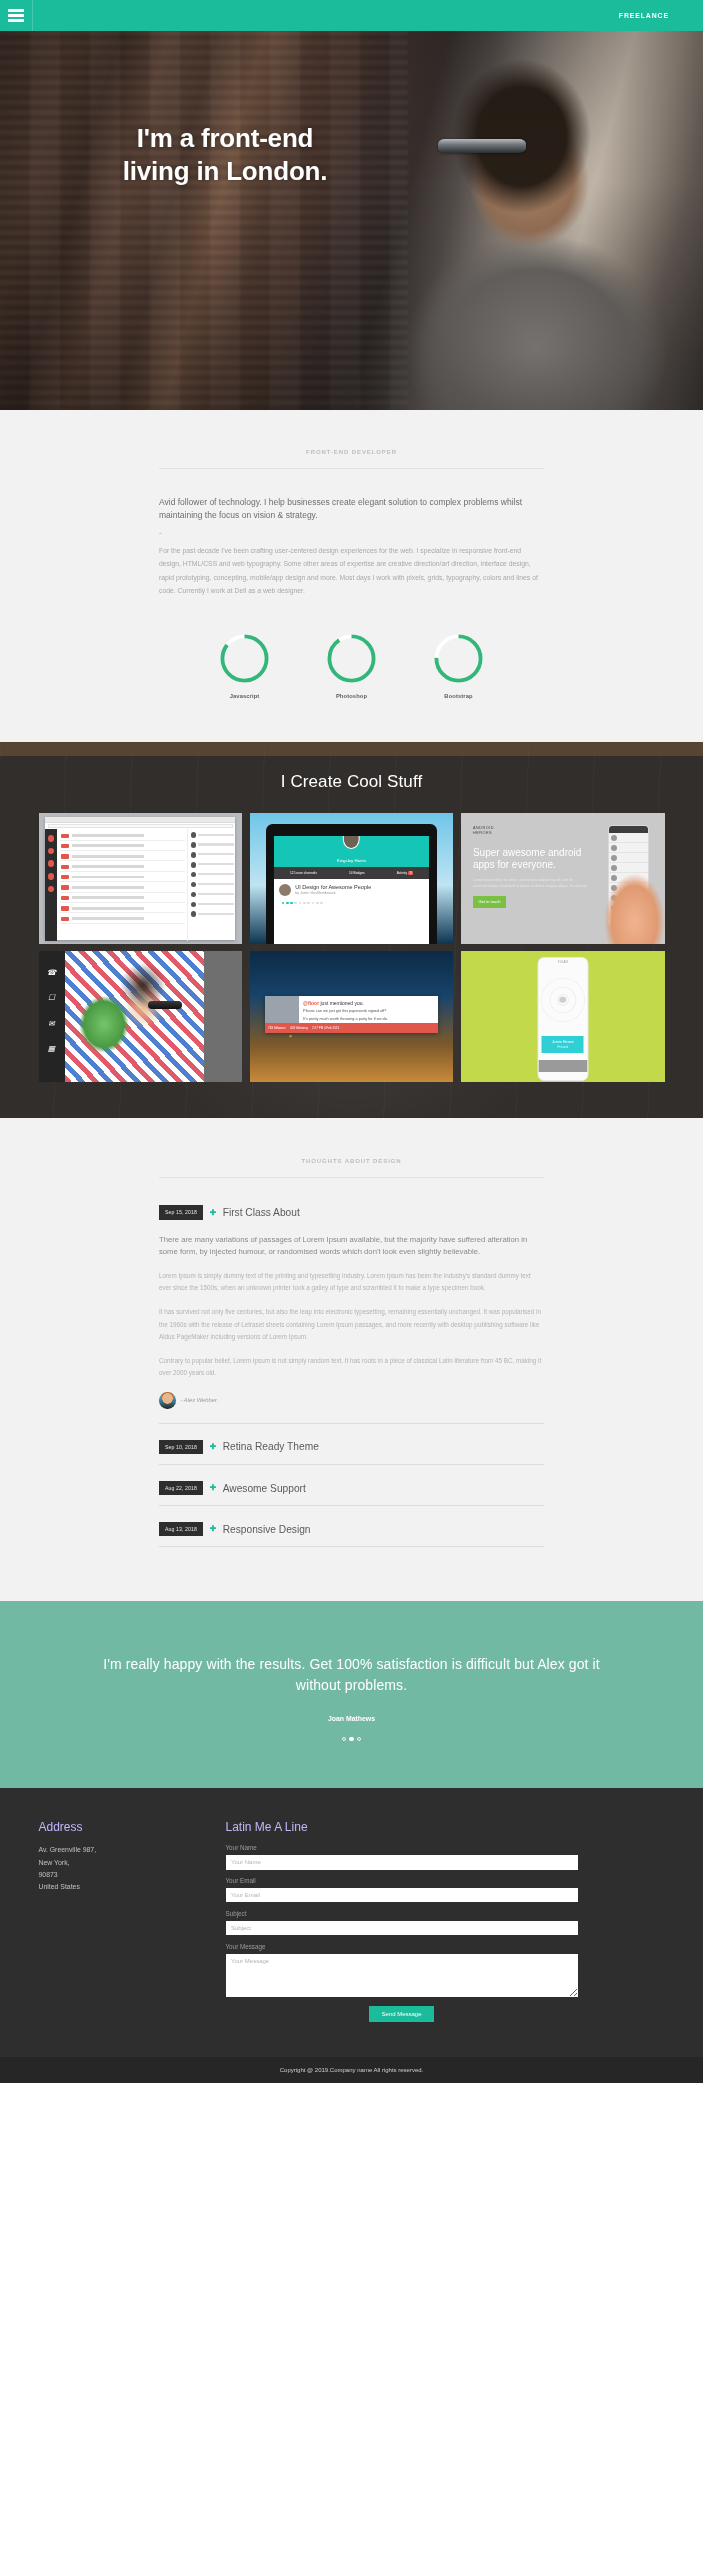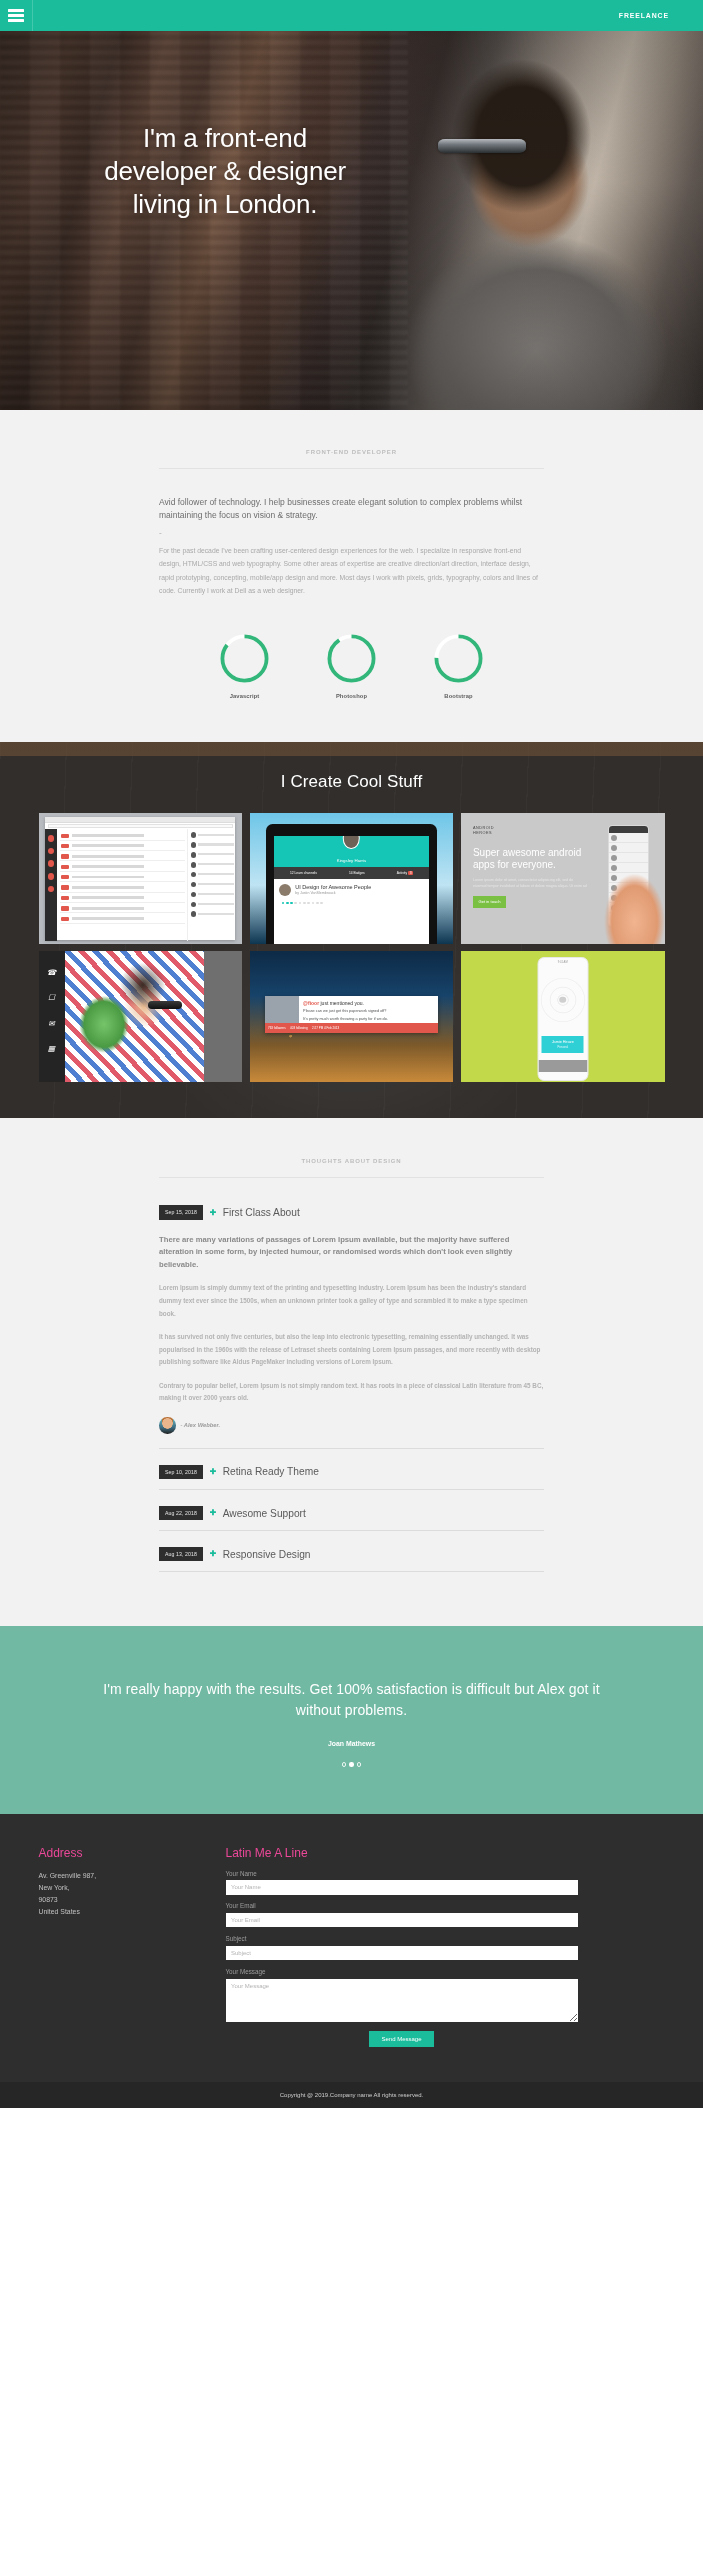--- a/index.html
+++ b/index.html
@@ -103,21 +103,21 @@
     position: absolute; inset: 0;
     background: linear-gradient(180deg, rgba(0,0,0,.18) 0%, rgba(0,0,0,.06) 40%, rgba(0,0,0,.22) 100%);
   }
   .hero-text {
     position: absolute;
     left: 0; top: 91px;
     width: 450px;
     text-align: center;
     color: #fff;
     font-size: 26px;
-    font-weight: 400;
+    font-weight: 700;
     line-height: 1.27;
     letter-spacing: -0.2px;
     text-shadow: 0 0.5px 7.7px rgba(0,0,0,.42);
   }
 
   
   .section { padding: 0; }
   .container { width: 626px; margin: 0 auto; }
   .sec-title {
     text-align: center;
@@ -337,21 +337,21 @@
   .date-badge {
     background: #2e2e2e;
     color: #e6e6e6;
     font-size: 5.2px;
     padding: 3.8px 6px 4.4px;
     letter-spacing: 0.1px;
     white-space: nowrap;
   }
   .plus { color: #1abc9c; font-size: 7.7px; font-weight: 700; line-height: 1; }
   .post-title { font-size: 10.2px; font-weight: 300; color: #5a5a5a; }
-  .post-body { margin-top: 14.3px; font-weight: bold; }
+  .post-body { margin-top: 14.3px; }
   .post-lead { font-size: 7.7px; line-height: 1.62; color: #8a8a8a; }
   .post-para { font-size: 6.3px; line-height: 2.0; color: #b3b3b3; margin-top: 11px; }
   .byline { display: flex; align-items: center; gap: 5px; margin-top: 12px; }
   .byline .ava {
     width: 16.5px; height: 16.5px; border-radius: 50%;
     background:
       radial-gradient(circle at 50% 38%, #e8b58c 0 5px, rgba(232,181,140,0) 5.5px),
       radial-gradient(circle at 50% 22%, #b9743c 0 5.5px, rgba(185,116,60,0) 6px),
       linear-gradient(180deg,#6fc2c7 0%, #3f6f84 60%, #222 100%);
     flex: none;
@@ -386,21 +386,21 @@
   .qdots { margin-top: 15.4px; display: flex; justify-content: center; gap: 3.3px; }
   .qdots i { width: 4.4px; height: 4.4px; border-radius: 50%; border: 0.5px solid rgba(255,255,255,.85); display:block; }
   .qdots i.on { background: #fff; }
 
   
   .footer { background: #2e2e2e; padding: 32px 0 35px; }
   .footer .container { display: flex; gap: 22px; }
   .fcol-left { width: 165px; }
   .fcol-right { flex: 1; max-width: 352px; }
   .f-head {
-    color: #ec4899;
+    color: #c4b5fd;
     font-size: 12px;
     font-weight: 300;
     margin-bottom: 10px;
   }
   .addr-line { color: #c2c2c2; font-size: 6.9px; line-height: 1.75; font-weight: 300; }
   .field { margin-bottom: 7.7px; }
   .field label {
     display: block;
     color: #9d9d9d;
     font-size: 6.3px;
@@ -456,21 +456,20 @@
 </div>
 
 <div class="hero">
   <div class="hero-photo"></div>
   <div class="hero-bricks"></div>
   <div class="hero-subject"></div>
   <div class="hero-sunglasses"></div>
   <div class="hero-overlay"></div>
   <div class="hero-text">
     <div>I'm a front-end</div>
-    <div>developer &amp; designer</div>
     <div>living in London.</div>
   </div>
 </div>
 
 <div class="about section">
   <div class="container">
     <div class="sec-sub">FRONT-END DEVELOPER</div>
     <div class="sec-rule"></div>
 
     <div class="about-body">

